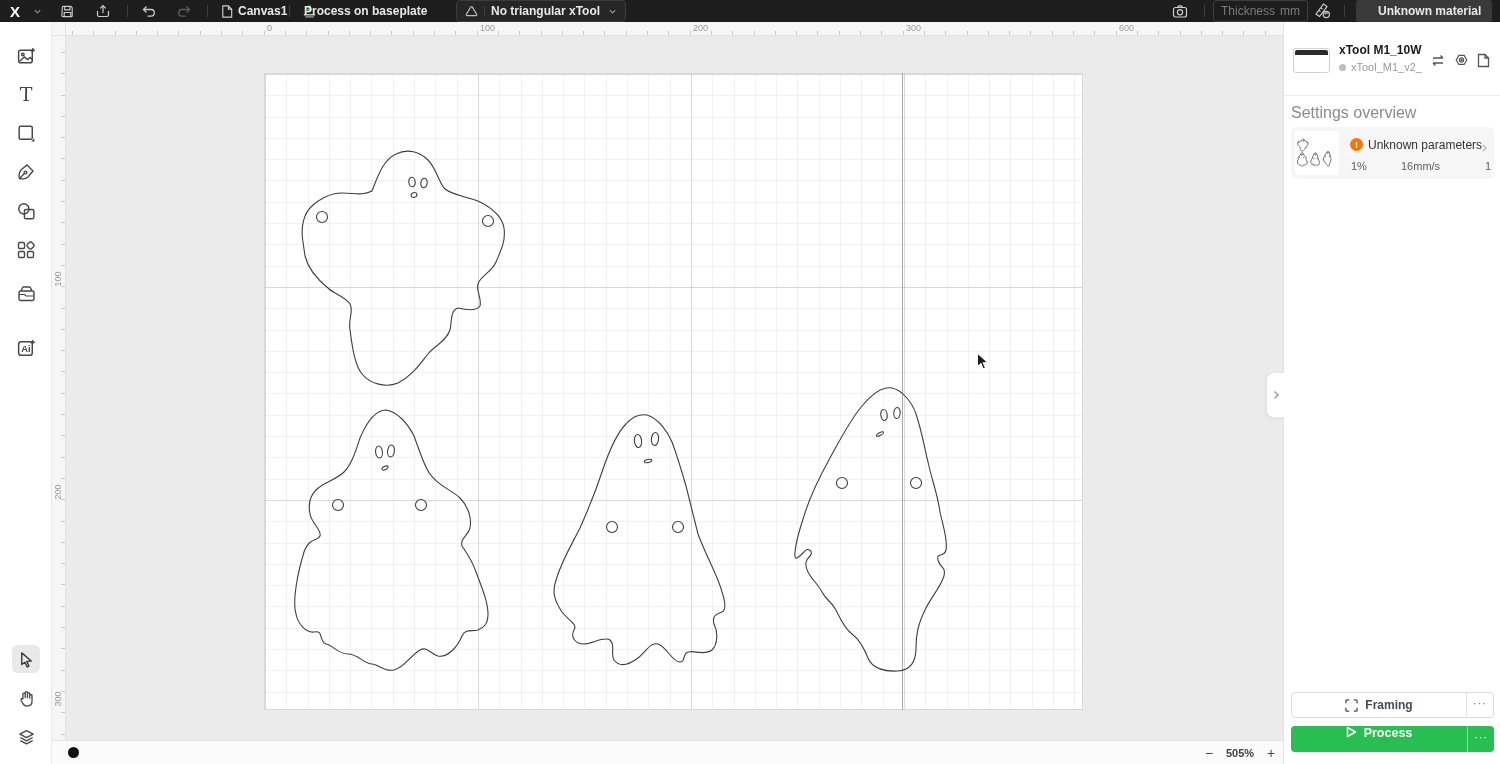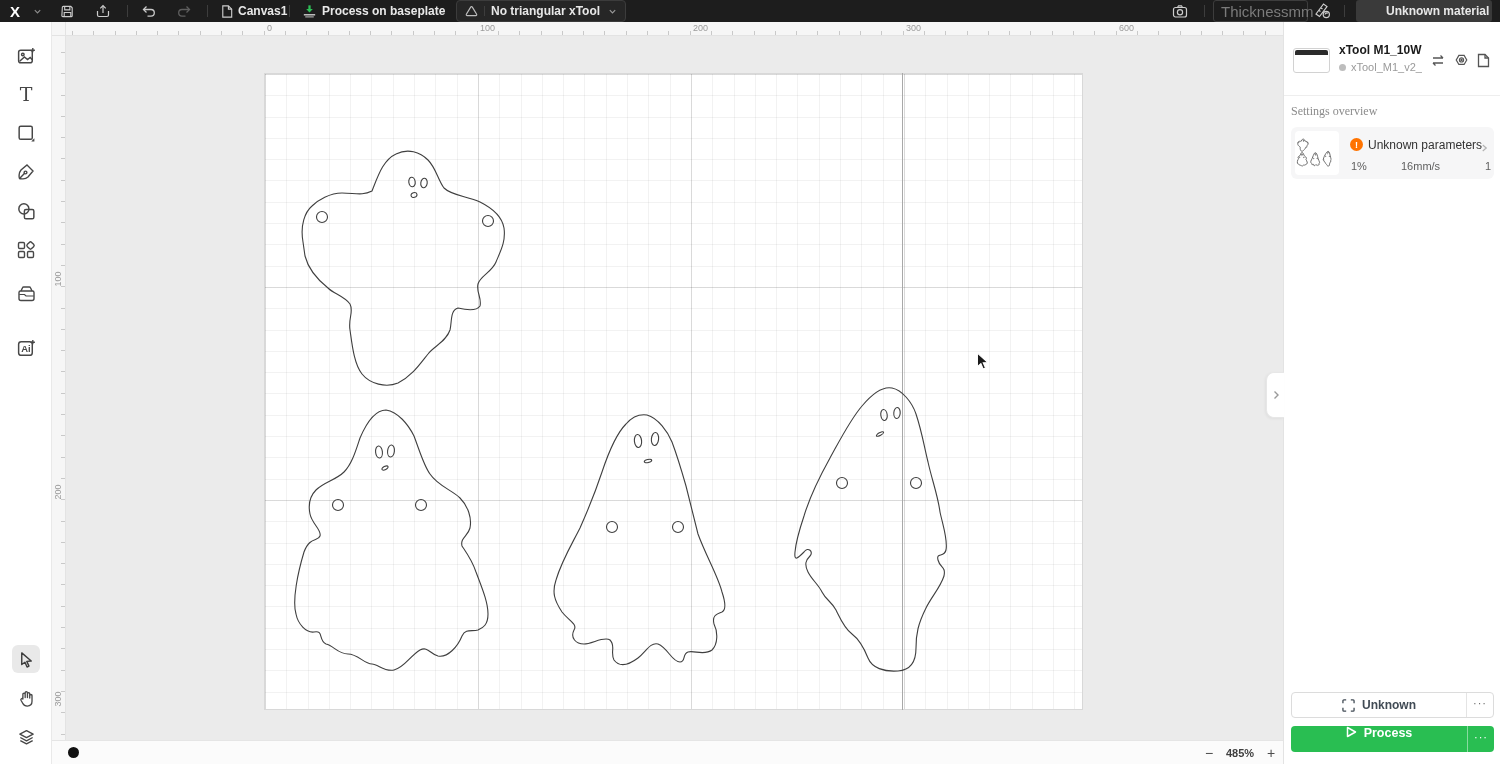--- a/index.html
+++ b/index.html
@@ -10,22 +10,22 @@
   
   #topbar { left:0; top:0; width:1500px; height:22px; background:#1d1d1d; color:#e6e6e6; z-index:50; }
   #topbar .titem { position:absolute; top:0; height:22px; display:flex; align-items:center; }
   .tdivider { position:absolute; top:5px; width:1px; height:12px; background:#3d3d3d; }
   .tlabel { font-size:12px; font-weight:bold; color:#e8e8e8; white-space:nowrap; }
   .ticon svg { display:block; }
   #logo-x { font-size:15px; font-weight:bold; color:#fff; letter-spacing:0; }
   .dropdown { background:#262626; border:1px solid #3c3c3c; border-radius:4px; display:flex; align-items:center; gap:6px; padding:0 8px; height:18px; top:2px; }
   .dd-divider { width:1px; height:10px; background:#3d3d3d; }
   .thickness-box { border:1px solid #3d3d3d; border-radius:3px; height:18px; top:2px; display:flex; align-items:center; justify-content:space-between; padding:0 7px; }
-  .placeholder { color:#7b7b7b; font-size:15px; }
-  .material-btn { background:#3a3a3a; border-radius:3px; height:18px; top:2px; display:flex; align-items:center; gap:6px; padding:0 24px; }
+  .placeholder { color:#7b7b7b; font-size:12px; }
+  .material-btn { background:#3a3a3a; border-radius:3px; height:18px; top:2px; display:flex; align-items:center; gap:6px; padding:0 16px; }
   .swatch { width:12px; height:12px; border-radius:2px; background:
       repeating-conic-gradient(#9a9a9a 0 25%, #d8d8d8 0 50%) 0 0/6px 6px; }
 
   
   #toolbar { left:0; top:22px; width:52px; height:742px; background:#fff; border-right:1px solid #e9e9e9; z-index:40; }
   .tool { position:absolute; left:12px; width:28px; height:28px; display:flex; align-items:center; justify-content:center; border-radius:6px; }
   .tool.active { background:#e9e9e9; }
   .tool svg { display:block; }
 
   
@@ -64,21 +64,21 @@
 
   
   #rightpanel { left:1283px; top:22px; width:217px; height:742px; background:#fff; border-left:1px solid #e3e3e3; z-index:40; }
   #device-thumb { position:absolute; left:9px; top:26px; width:37px; height:25px; border:1px solid #d2d2d2; border-radius:3px; background:#fff; overflow:hidden; }
   #device-thumb .lid { position:absolute; left:1px; right:1px; top:1px; height:5px; background:#2b2b2b; border-radius:2px 2px 0 0; }
   #device-name { position:absolute; left:55px; top:21px; font-size:12px; font-weight:bold; color:#1a1a1a; }
   #device-sub { position:absolute; left:55px; top:39px; display:flex; align-items:center; gap:5px; font-size:11px; color:#9a9a9a; }
   #device-sub .dot { width:7px; height:7px; border-radius:50%; background:#bdbdbd; }
   .panel-icon { position:absolute; top:31px; }
   #panel-divider { position:absolute; left:0; top:73px; width:217px; height:1px; background:#eeeeee; }
-  #settings-title { position:absolute; left:7px; top:82px; font-size:12px; color:#8b8b8b;font-family:Liberation Serif, serif; }
+  #settings-title { position:absolute; left:7px; top:82px; font-size:16px; color:#8b8b8b; }
   #settings-card { position:absolute; left:7px; top:105px; width:203px; height:52px; background:#f6f6f7; border-radius:6px; }
   #settings-thumb { position:absolute; left:4px; top:4px; width:44px; height:44px; background:#fff; border-radius:4px; overflow:hidden; }
   #warn-badge { position:absolute; left:59px; top:11px; width:13px; height:13px; border-radius:50%; background:#ff7300; color:#fff;
       font-size:9px; font-weight:bold; display:flex; align-items:center; justify-content:center; }
   #modify-label { position:absolute; left:77px; top:11px; font-size:12px; color:#333; }
   #modify-chevron { position:absolute; left:190px; top:12px; }
   #param-power { position:absolute; left:60px; top:33px; font-size:11px; color:#5f5f5f; }
   #param-speed { position:absolute; left:110px; top:33px; font-size:11px; color:#5f5f5f; }
   #param-pass { position:absolute; left:194px; top:33px; font-size:11px; color:#5f5f5f; }
 
@@ -178,21 +178,21 @@
     </div>
   <div class="tdivider" style="left:289px"></div>
   <div class="titem ticon" style="left:301px">
     <svg width="17" height="16" viewBox="0 0 18 16">
         <path d="M9 2 v6" stroke="#2fbf57" stroke-width="2.4" fill="none"></path>
         <path d="M5.5 6 L9 9.5 L12.5 6" fill="#2fbf57"></path>
         <path d="M3 12 h12" stroke="#bdbdbd" stroke-width="1.6"></path>
         <path d="M4.5 14.2 h9" stroke="#8a8a8a" stroke-width="1.6"></path>
       </svg>
   </div>
-  <div class="titem" style="left:322px">
+  <div class="titem" style="left:304px">
       <span class="tlabel">Process on baseplate</span>
     </div>
   <div class="titem dropdown" style="left:456px; width:170px">
     <span style="line-height:0">
       <svg width="13" height="12" viewBox="0 0 14 13" stroke="#bdbdbd" fill="none" stroke-width="1.2">
           <path d="M7 1.8 a1 1 0 0 1 .9 .5 l4.6 7.6 a1 1 0 0 1 -.9 1.6 H2.4 a1 1 0 0 1 -.9 -1.6 L6.1 2.3 a1 1 0 0 1 .9 -.5 Z"></path>
         </svg>
     </span>
     <span class="dd-divider"></span>
     <span class="tlabel" style="font-weight:bold">No triangular xTool</span>
@@ -334,21 +334,21 @@
       </g>
   </svg>
   <svg id="cursor" width="14" height="19" viewBox="0 0 12 17">
     <path d="M1 1 L1 13.2 L4.1 10.4 L6.2 15.3 L8.3 14.4 L6.2 9.6 L10.4 9.4 Z" fill="#1a1a1a" stroke="#fff" stroke-width="1"></path>
   </svg>
 </div>
 
 <div id="statusbar" class="abs">
   <span id="stroke-dot"></span>
   <span id="zoom-out" class="zoomctl">−</span>
-  <span id="zoom-level" class="zoomctl">485%</span>
+  <span id="zoom-level" class="zoomctl">505%</span>
   <span id="zoom-in" class="zoomctl">+</span>
 </div>
 
 <div id="collapse-tab" class="abs">
   <svg width="8" height="10" viewBox="0 0 8 10">
       <path d="M2.5 1.5 L6 5 L2.5 8.5" fill="none" stroke="#9a9a9a" stroke-width="1.4"></path>
     </svg>
 </div>
 
 <div id="rightpanel" class="abs">
@@ -403,21 +403,21 @@
     <span id="param-power">1%</span>
     <span id="param-speed">16mm/s</span>
     <span id="param-pass">1</span>
   </div>
 
   <div id="framing-btn">
     <div id="framing-main">
       <svg width="13" height="13" viewBox="0 0 14 14" stroke="#414b55" fill="none" stroke-width="1.4">
         <path d="M1 4.5 V2 a1 1 0 0 1 1-1 H4.5 M9.5 1 H12 a1 1 0 0 1 1 1 V4.5 M13 9.5 V12 a1 1 0 0 1 -1 1 H9.5 M4.5 13 H2 a1 1 0 0 1 -1-1 V9.5"></path>
       </svg>
-      <span>Unknown</span>
+      <span>Framing</span>
     </div>
     <div id="framing-more" class="moredots">···</div>
   </div>
 
   <div id="process-btn">
     <div id="process-main">
       <svg width="11" height="12" viewBox="0 0 11 12">
           <path d="M1.5 1.5 L9.5 6 L1.5 10.5 Z" fill="none" stroke="#fff" stroke-width="1.5" stroke-linejoin="round"></path>
         </svg>
       <span>Process</span>

